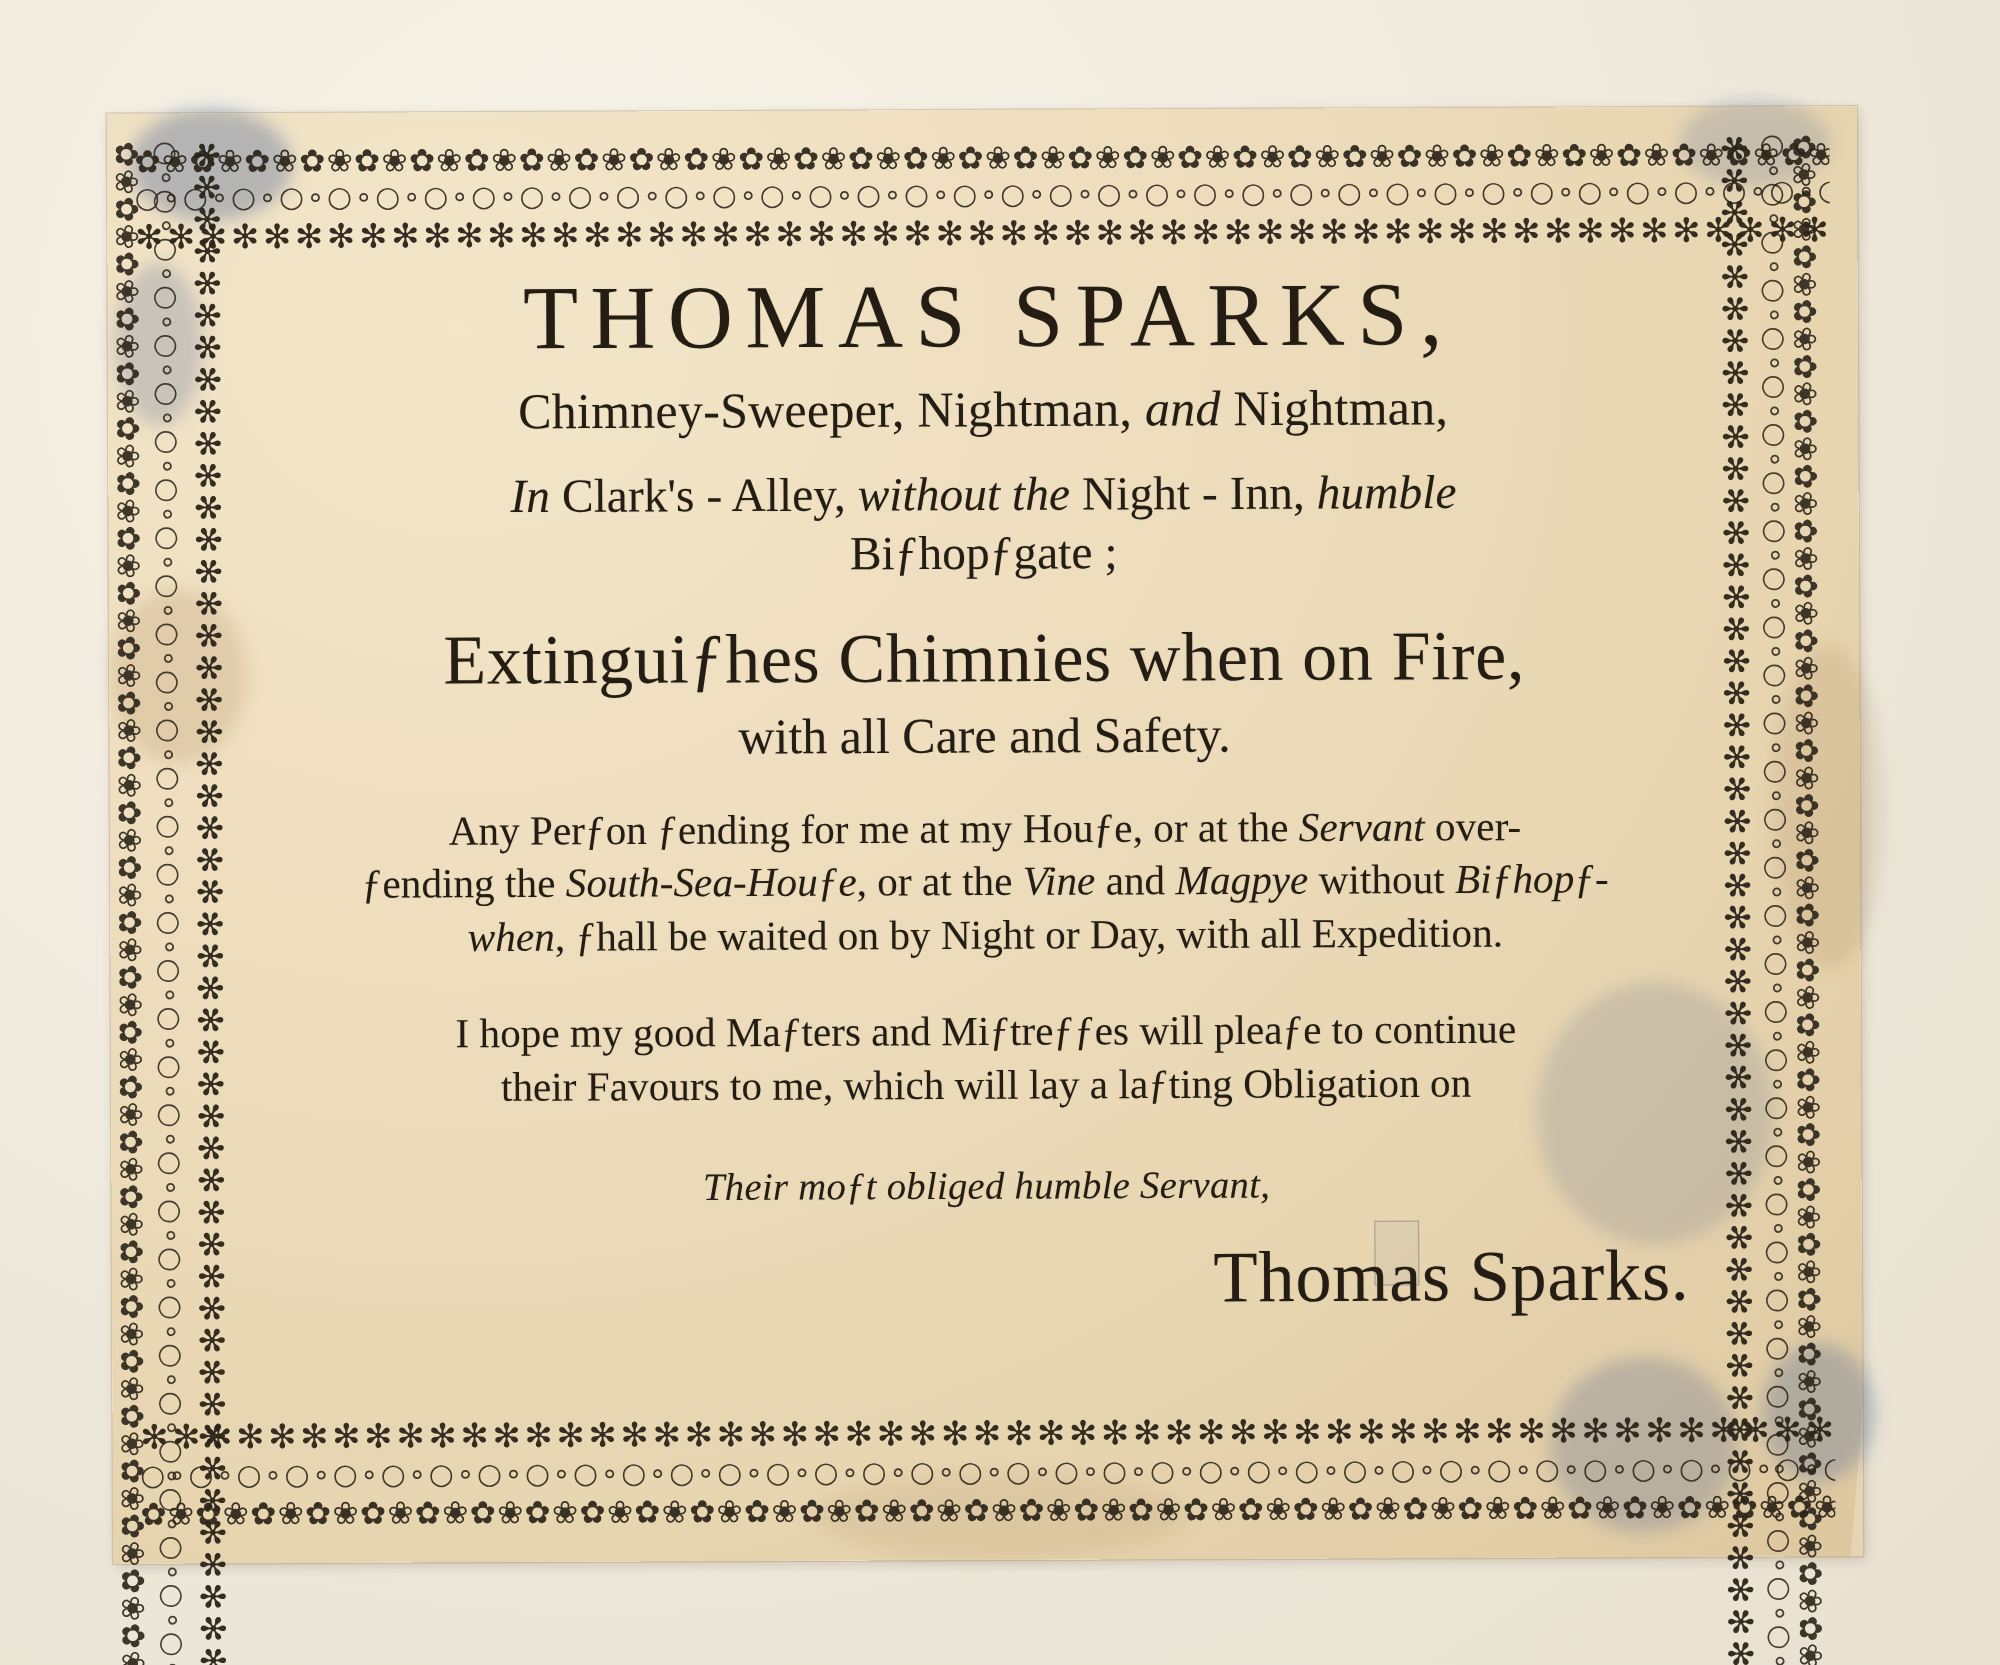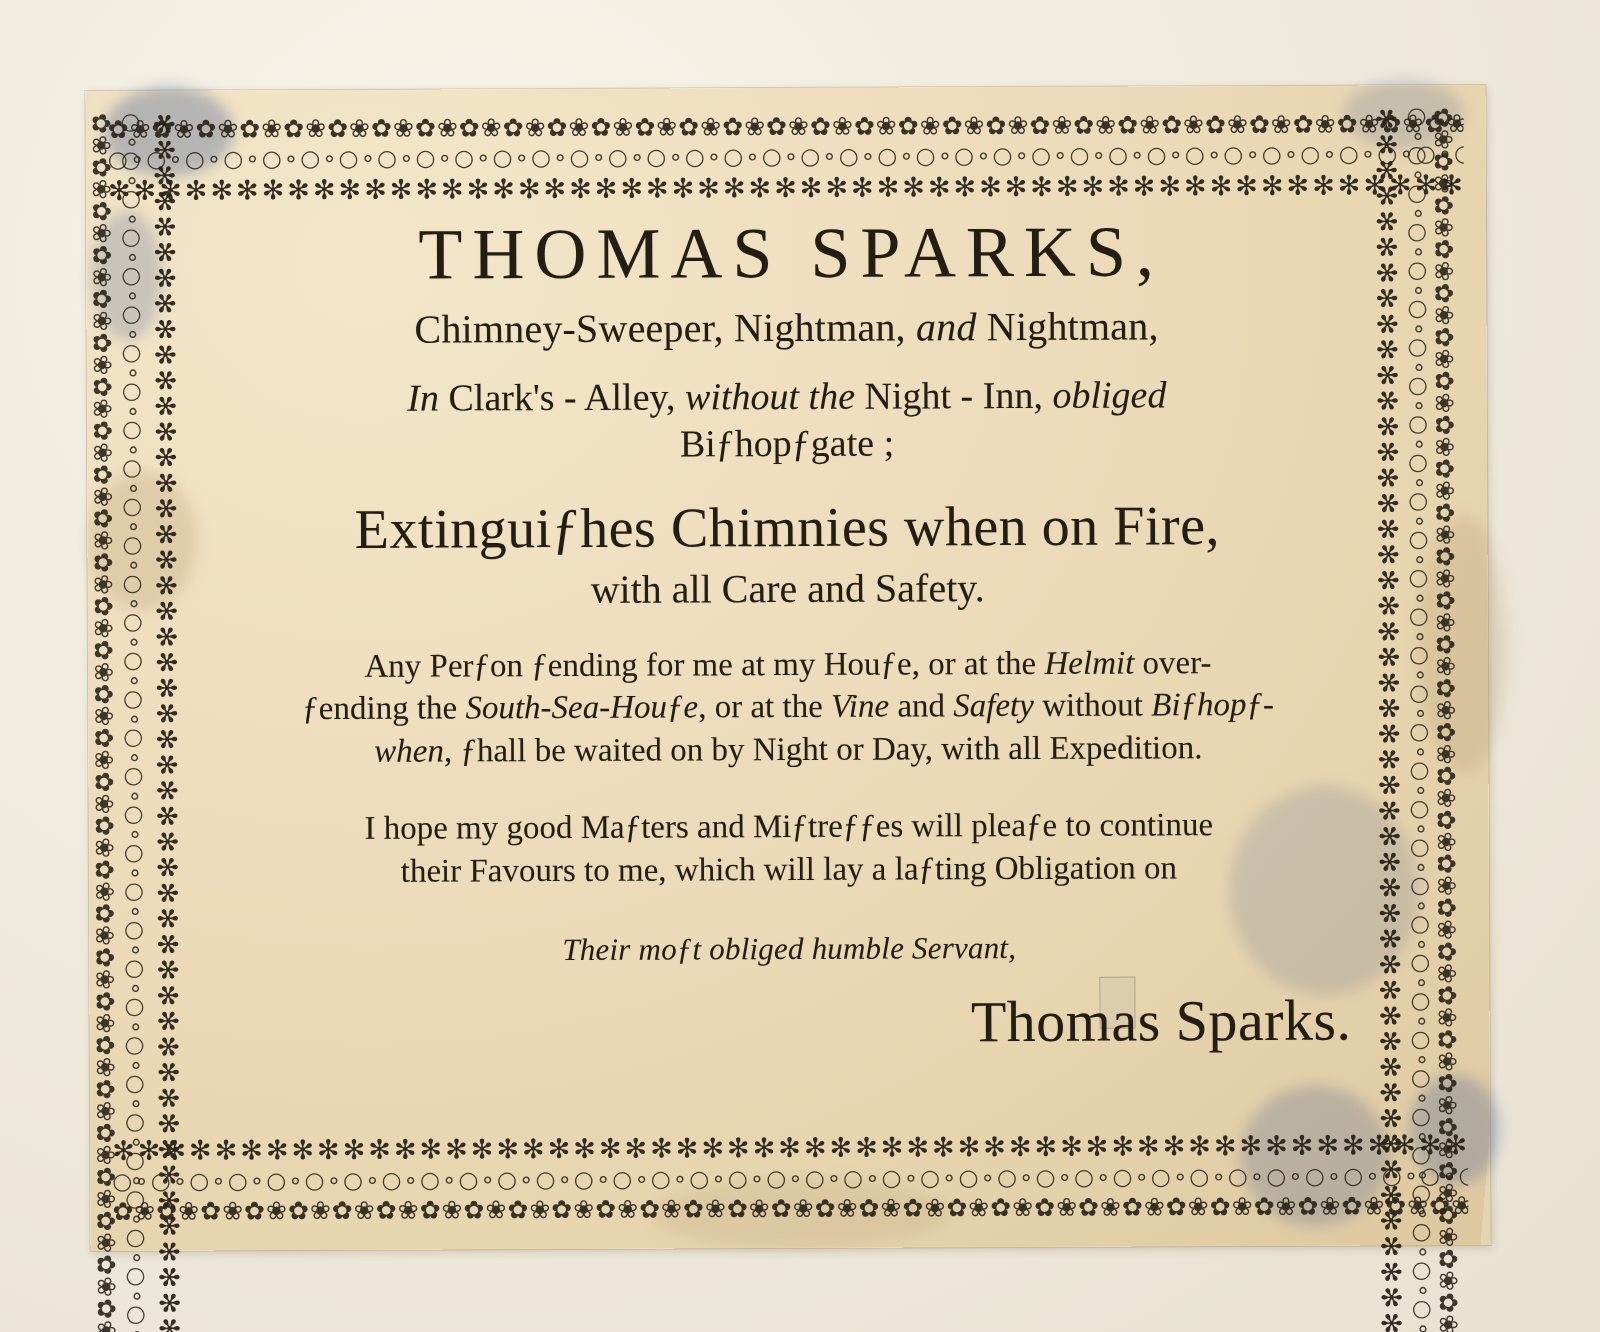--- a/index.html
+++ b/index.html
@@ -230,28 +230,28 @@
     </div>
 
     <div class="stamp"></div>
 
     <div class="content">
 
       <h1 class="headline">THOMAS SPARKS,</h1>
 
       <p class="subtitle"><span>Chimney-Sweeper, Nightman, </span><i>and</i><span> Nightman,</span></p>
 
-      <p class="address"><i>In</i><span> Clark's - Alley, </span><i>without the</i><span> Night - Inn, </span><i>obliged</i><span class="ln2">Biƒhopƒgate ;</span></p>
+      <p class="address"><i>In</i><span> Clark's - Alley, </span><i>without the</i><span> Night - Inn, </span><i>humble</i><span class="ln2">Biƒhopƒgate ;</span></p>
 
       <p class="banner">Extinguiƒhes Chimnies when on Fire,</p>
       <p class="banner-sub">with all Care and Safety.</p>
 
       <p class="para para1">
-        <span class="l"><span>Any Perƒon ƒending for me at my Houƒe, or at the </span><i>Helmit</i><span> over-</span></span>
-        <span class="l"><span>ƒending the </span><i>South-Sea-Houƒe</i><span>, or at the </span><i>Vine</i><span> and </span><i>Safety</i><span> without </span><i>Biƒhopƒ-</i></span>
+        <span class="l"><span>Any Perƒon ƒending for me at my Houƒe, or at the </span><i>Servant</i><span> over-</span></span>
+        <span class="l"><span>ƒending the </span><i>South-Sea-Houƒe</i><span>, or at the </span><i>Vine</i><span> and </span><i>Magpye</i><span> without </span><i>Biƒhopƒ-</i></span>
         <span class="l"><i>when</i><span>, ƒhall be waited on by Night or Day, with all Expedition.</span></span>
       </p>
 
       <p class="para para2">
         <span class="l">I hope my good Maƒters and Miƒtreƒƒes will pleaƒe to continue</span>
         <span class="l">their Favours to me, which will lay a laƒting Obligation on</span>
       </p>
 
       <p class="closing">Their moƒt obliged humble Servant,</p>
 

